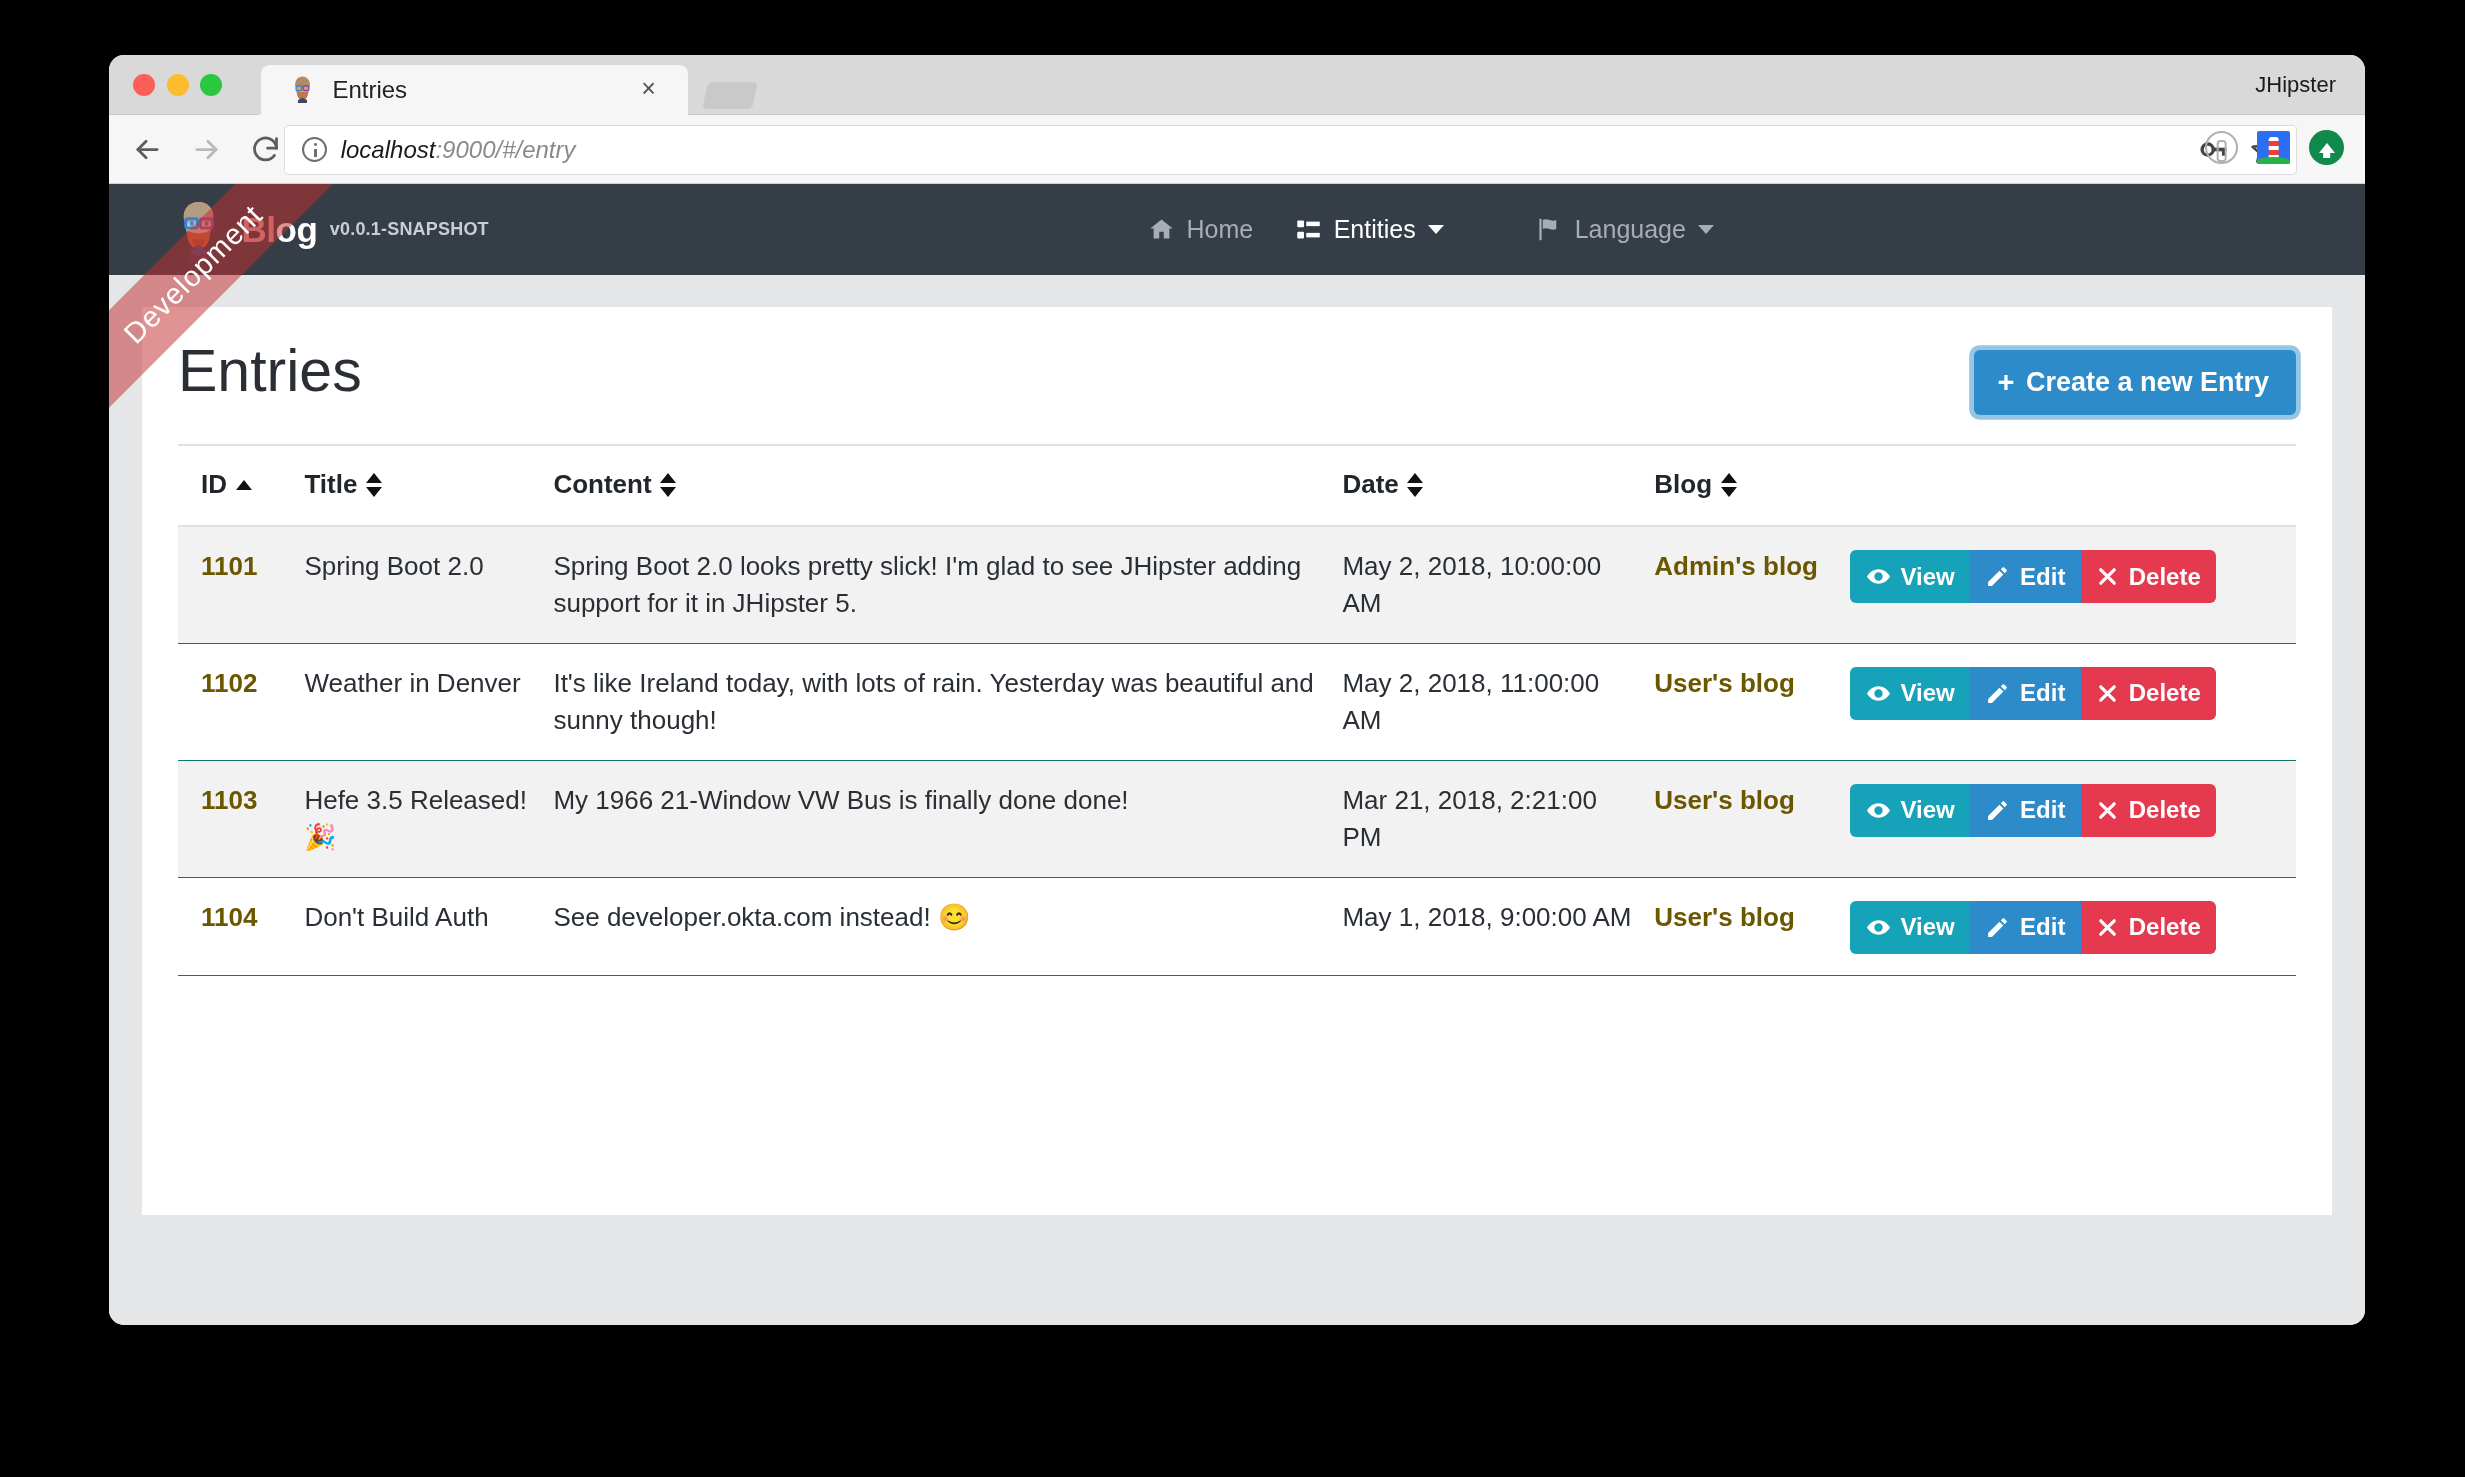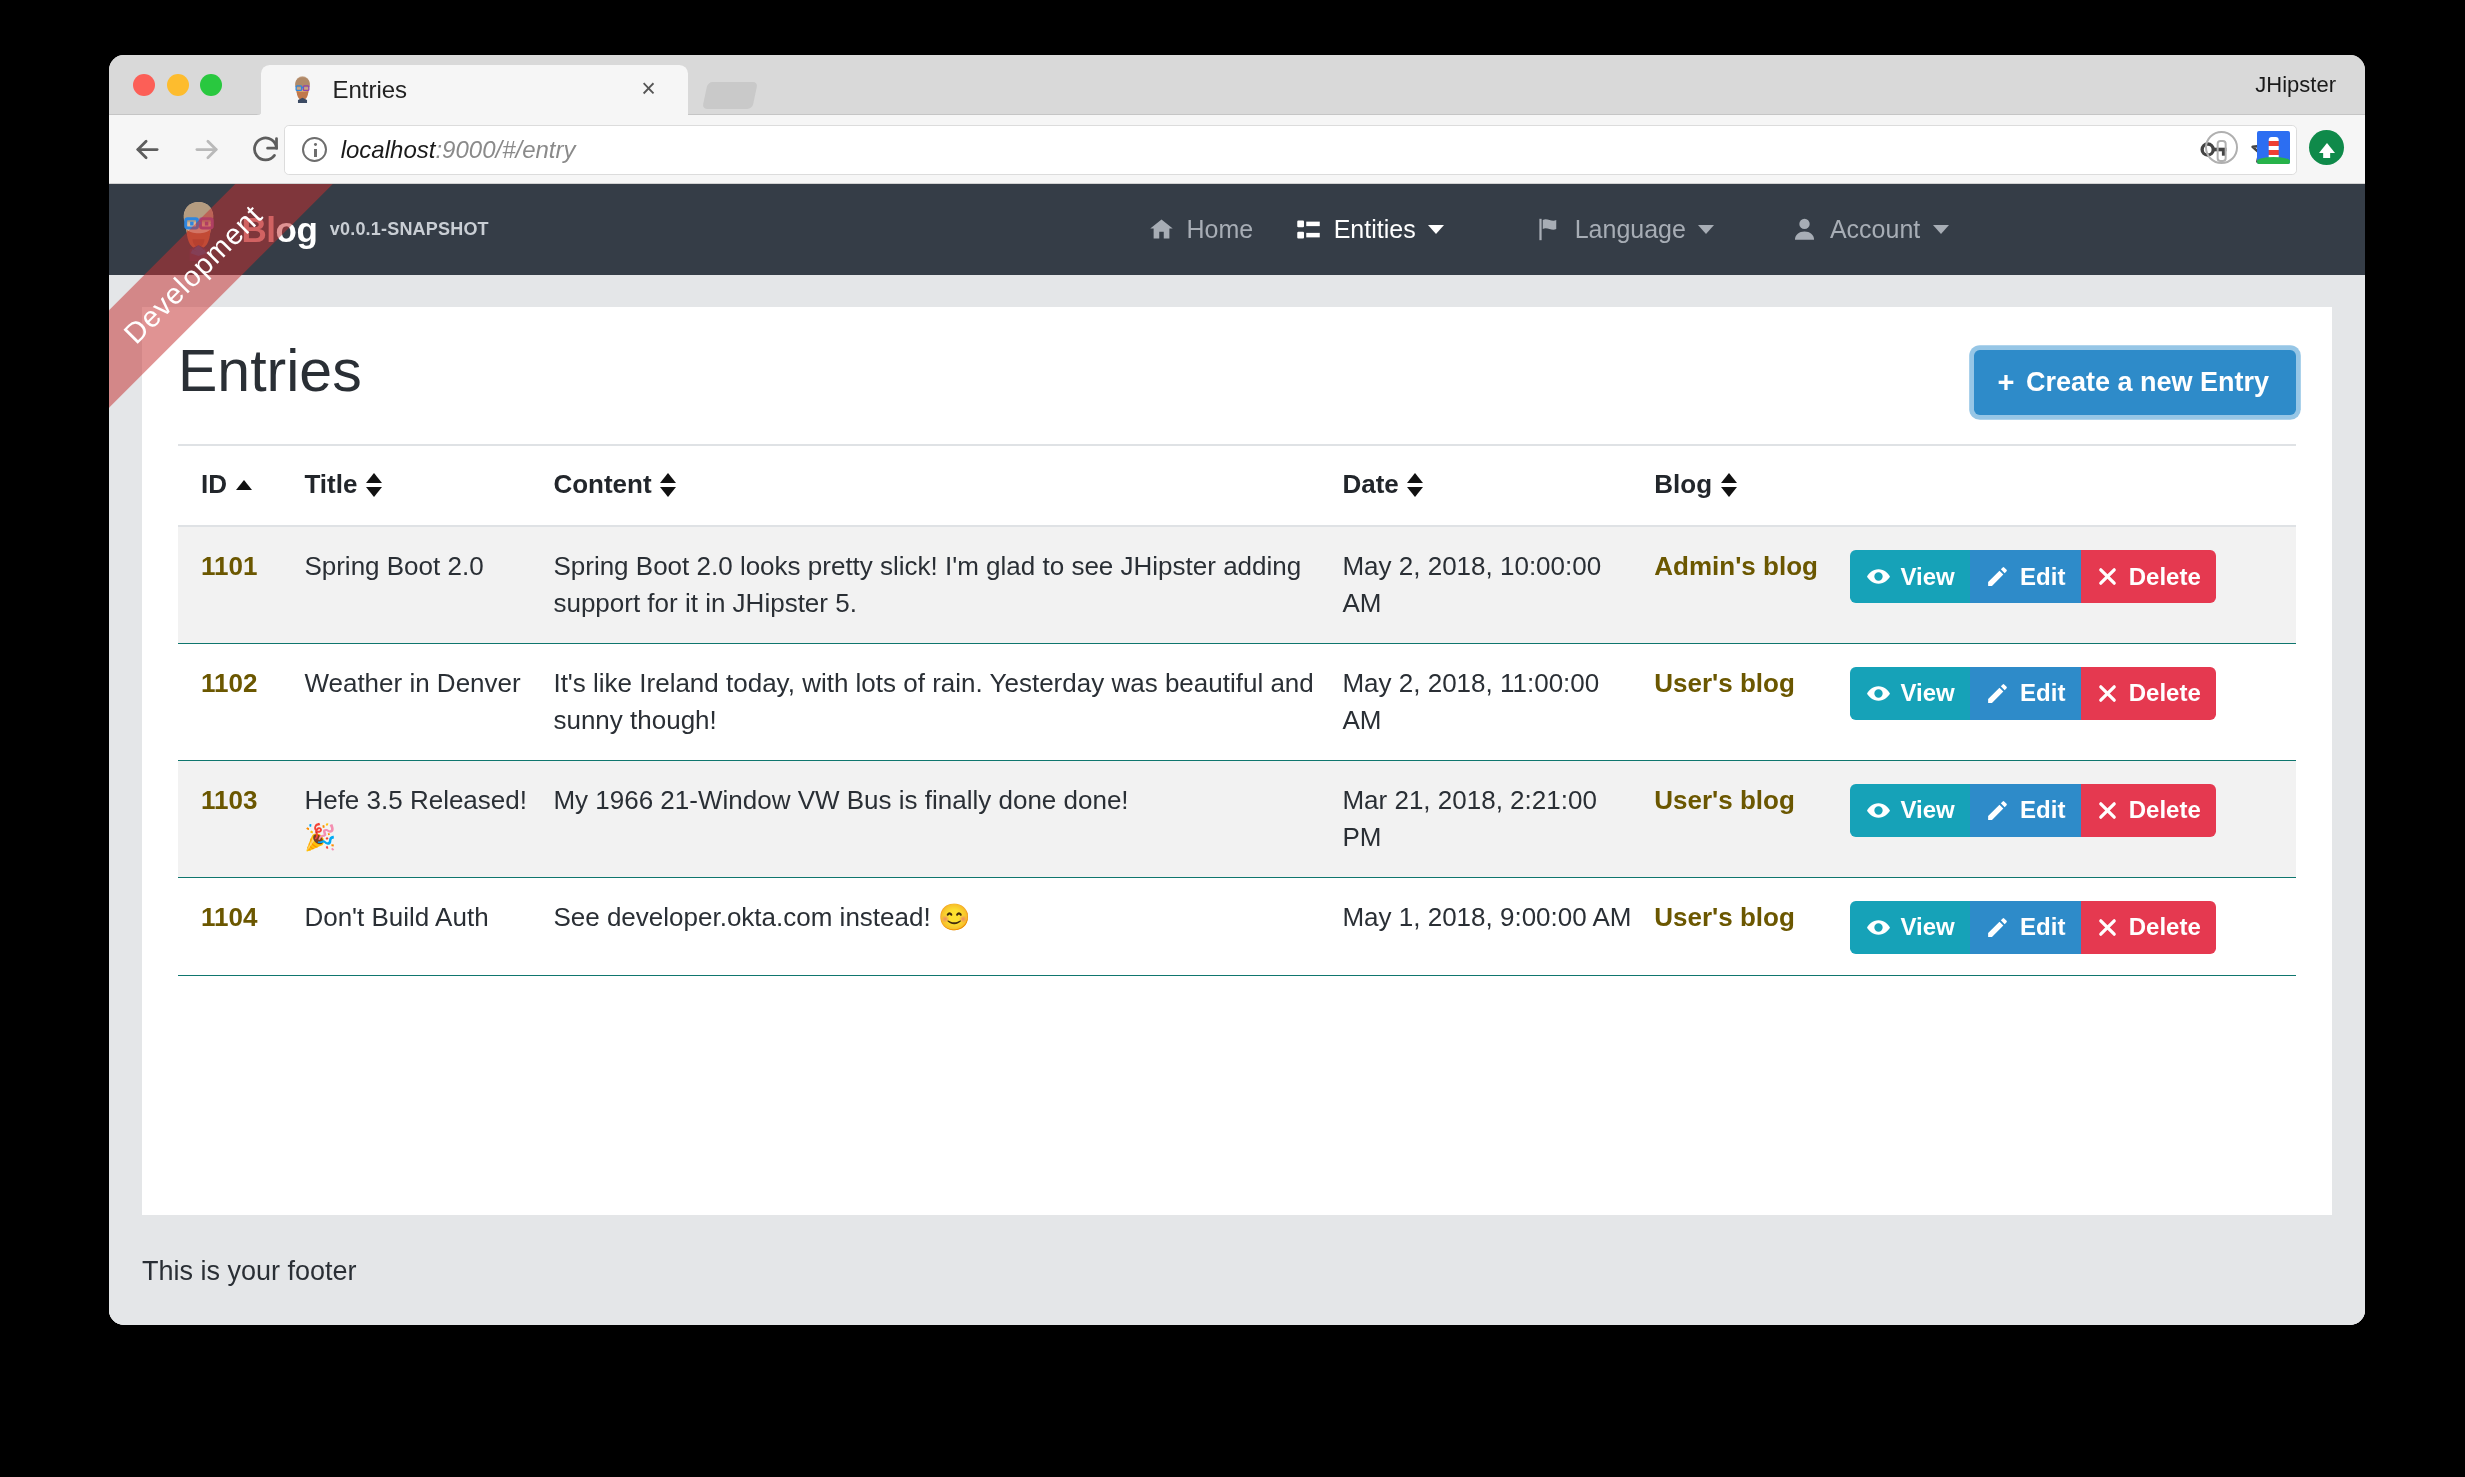--- a/index.html
+++ b/index.html
@@ -565,30 +565,20 @@
           <span class="nav-ico">
             <svg width="27" height="27" viewBox="0 0 24 24" fill="currentColor">
                 <rect x="3" y="2.5" width="2" height="19"></rect>
                 <path d="M6 3.5c4-2.2 8 2.2 12 0v8c-4 2.2-8-2.2-12 0z"></path>
               </svg>
           </span>
           <span>Language</span>
           <span class="caret"></span>
         </div>
 
-        <div class="nav-item" style="margin-left:35px;">
-          <span class="nav-ico">
-            <svg width="27" height="27" viewBox="0 0 24 24" fill="currentColor">
-                <circle cx="12" cy="7" r="4.6"></circle>
-                <path d="M3.5 21c0-4.4 3.8-7.3 8.5-7.3s8.5 2.9 8.5 7.3z"></path>
-              </svg>
-          </span>
-          <span>Account</span>
-          <span class="caret"></span>
-        </div>
 
       </div>
     </div>
 
     <div class="content-card">
       <div class="page-head">
         <h1 class="page-title">Entries</h1>
         <button class="btn-create">
           <span class="plus">+</span>
           <span>Create a new Entry</span>
@@ -800,19 +790,16 @@
                     <span>Delete</span>
                   </button>
               </span>
             </td>
           </tr>
 
         </tbody>
       </table>
     </div>
 
-    <div class="page-footer">
-      <span>This is your footer</span>
-    </div>
 
   </div>
 </div>
 
 
 </body></html>

